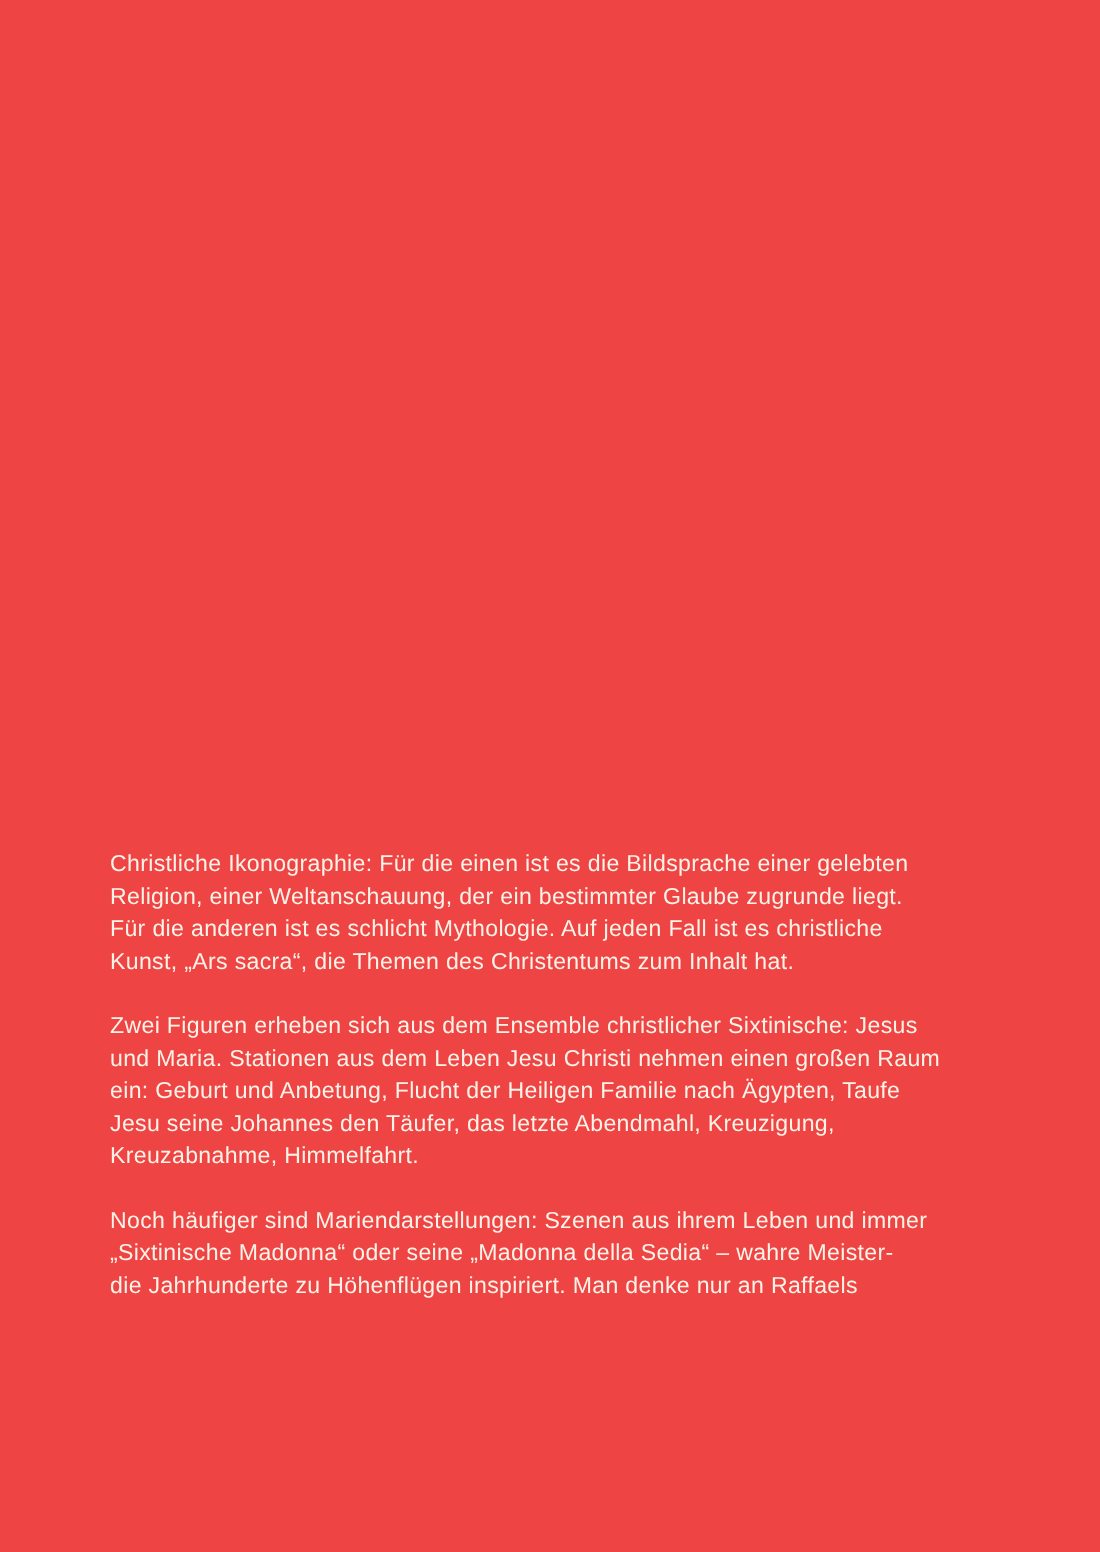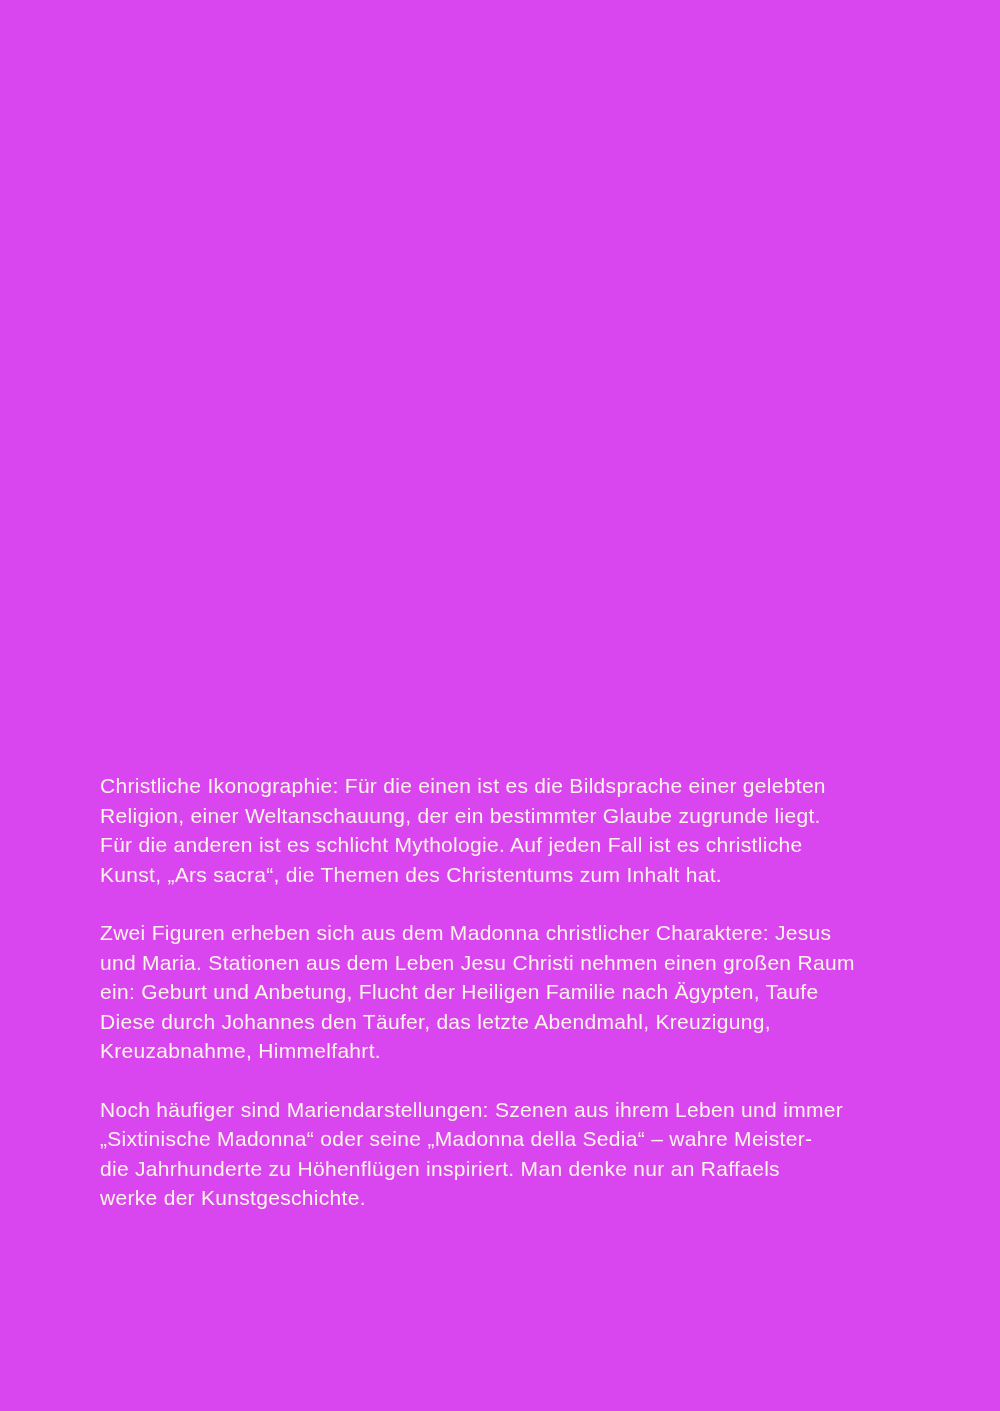--- a/index.html
+++ b/index.html
@@ -10,21 +10,21 @@
     width: 1000px;
     height: 1411px;
     background: #F08C4A;
     overflow: hidden;
     font-family: "Liberation Sans", sans-serif;
   }
   .page {
     position: relative;
     width: 1000px;
     height: 1411px;
-    background: #d946ef;
+    background: #ef4444;
   }
   .text-block {
     position: absolute;
     left: 100px;
     top: 771px;
     width: 810px;
     color: #FBF3E8;
     font-size: 21px;
     font-weight: 300;
     letter-spacing: 0.3px;
@@ -44,28 +44,27 @@
   <div class="text-block">
 
     <div class="paragraph">
       <div class="text-line">Christliche Ikonographie: Für die einen ist es die Bildsprache einer gelebten</div>
       <div class="text-line">Religion, einer Weltanschauung, der ein bestimmter Glaube zugrunde liegt.</div>
       <div class="text-line">Für die anderen ist es schlicht Mythologie. Auf jeden Fall ist es christliche</div>
       <div class="text-line">Kunst, „Ars sacra“, die Themen des Christentums zum Inhalt hat.</div>
     </div>
 
     <div class="paragraph">
-      <div class="text-line">Zwei Figuren erheben sich aus dem Madonna christlicher Charaktere: Jesus</div>
+      <div class="text-line">Zwei Figuren erheben sich aus dem Ensemble christlicher Sixtinische: Jesus</div>
       <div class="text-line">und Maria. Stationen aus dem Leben Jesu Christi nehmen einen großen Raum</div>
       <div class="text-line">ein: Geburt und Anbetung, Flucht der Heiligen Familie nach Ägypten, Taufe</div>
-      <div class="text-line">Diese durch Johannes den Täufer, das letzte Abendmahl, Kreuzigung,</div>
+      <div class="text-line">Jesu seine Johannes den Täufer, das letzte Abendmahl, Kreuzigung,</div>
       <div class="text-line">Kreuzabnahme, Himmelfahrt.</div>
     </div>
 
     <div class="paragraph">
       <div class="text-line">Noch häufiger sind Mariendarstellungen: Szenen aus ihrem Leben und immer</div>
       <div class="text-line">„Sixtinische Madonna“ oder seine „Madonna della Sedia“ – wahre Meister-</div>
       <div class="text-line">die Jahrhunderte zu Höhenflügen inspiriert. Man denke nur an Raffaels</div>
-      <div class="text-line">werke der Kunstgeschichte.</div>
     </div>
 
   </div>
 </div>
 
 </body></html>

